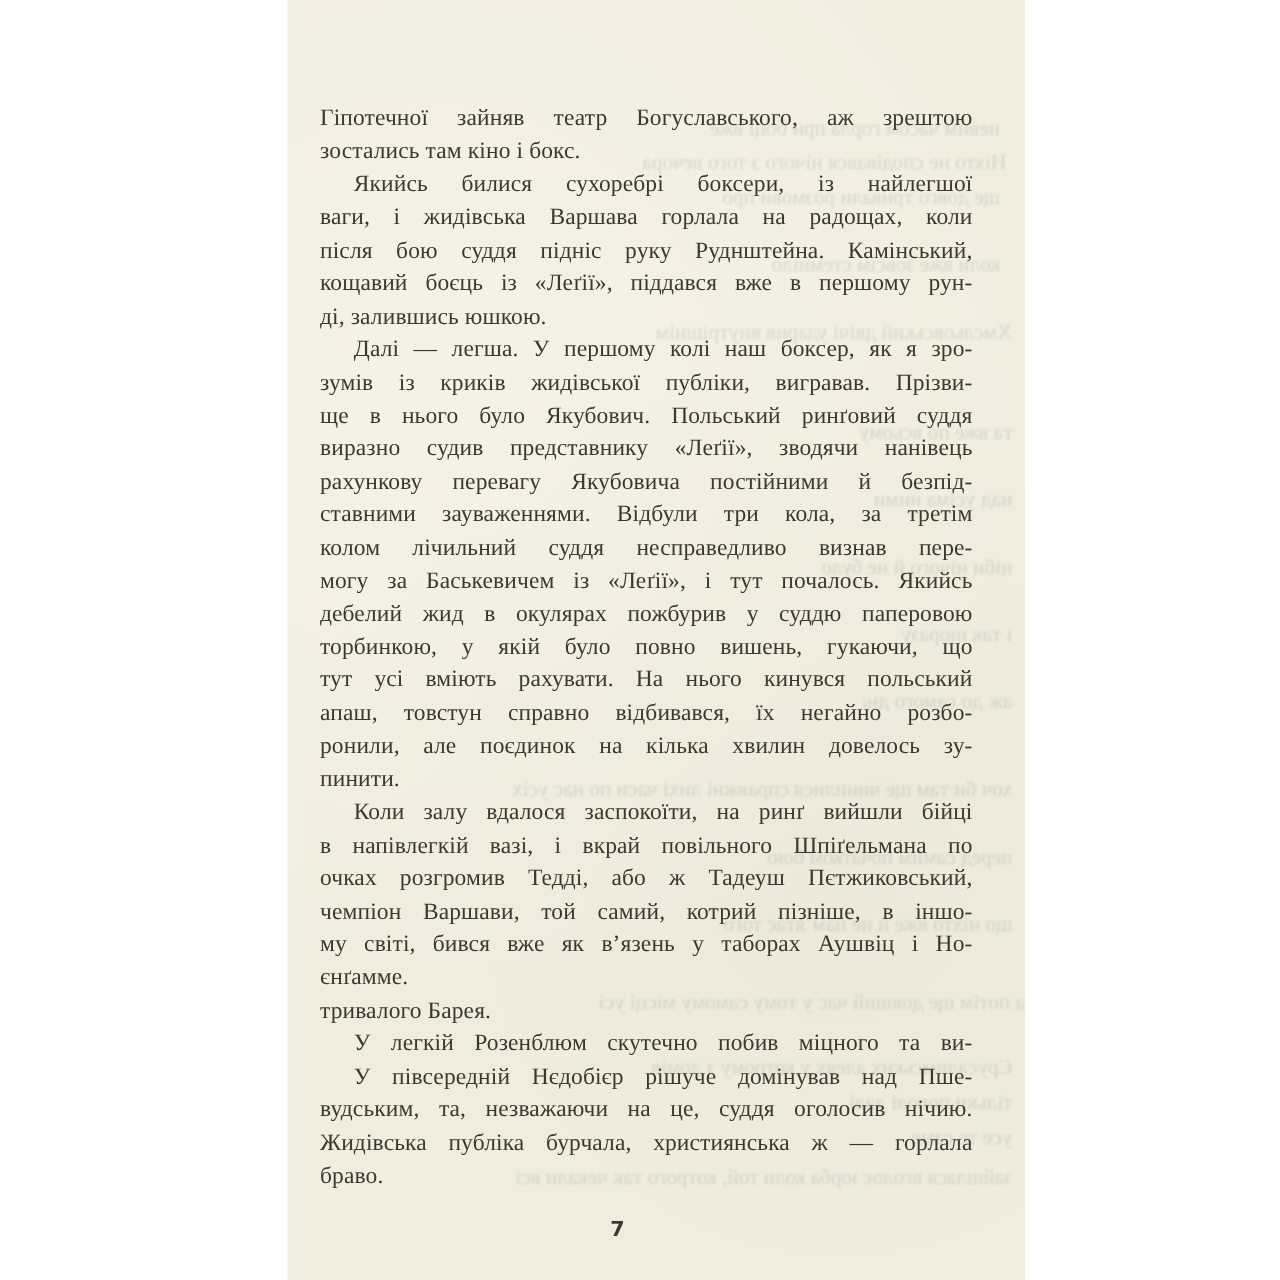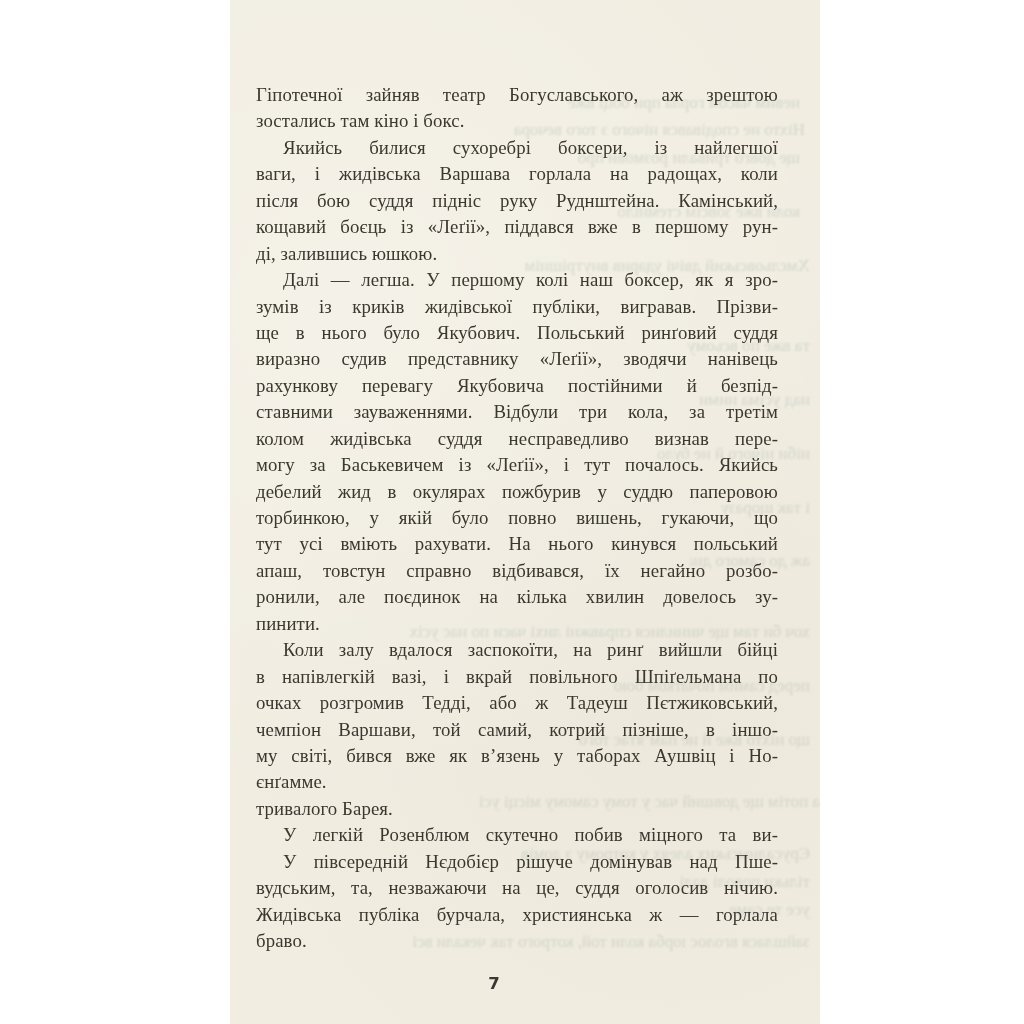--- a/index.html
+++ b/index.html
@@ -74,21 +74,21 @@
         <div class="line">кощавий боєць із «Леґії», піддався вже в першому рун-</div>
         <div class="line end">ді, залившись юшкою.</div>
       </div>
       <div class="para">
         <div class="line indent">Далі — легша. У першому колі наш боксер, як я зро-</div>
         <div class="line">зумів із криків жидівської публіки, вигравав. Прізви-</div>
         <div class="line">ще в нього було Якубович. Польський ринґовий суддя</div>
         <div class="line">виразно судив представнику «Леґії», зводячи нанівець</div>
         <div class="line">рахункову перевагу Якубовича постійними й безпід-</div>
         <div class="line">ставними зауваженнями. Відбули три кола, за третім</div>
-        <div class="line">колом жидівська суддя несправедливо визнав пере-</div>
+        <div class="line">колом лічильний суддя несправедливо визнав пере-</div>
         <div class="line">могу за Баськевичем із «Леґії», і тут почалось. Якийсь</div>
         <div class="line">дебелий жид в окулярах пожбурив у суддю паперовою</div>
         <div class="line">торбинкою, у якій було повно вишень, гукаючи, що</div>
         <div class="line">тут усі вміють рахувати. На нього кинувся польський</div>
         <div class="line">апаш, товстун справно відбивався, їх негайно розбо-</div>
         <div class="line">ронили, але поєдинок на кілька хвилин довелось зу-</div>
         <div class="line end">пинити.</div>
       </div>
       <div class="para">
         <div class="line indent">Коли залу вдалося заспокоїти, на ринґ вийшли бійці</div>

